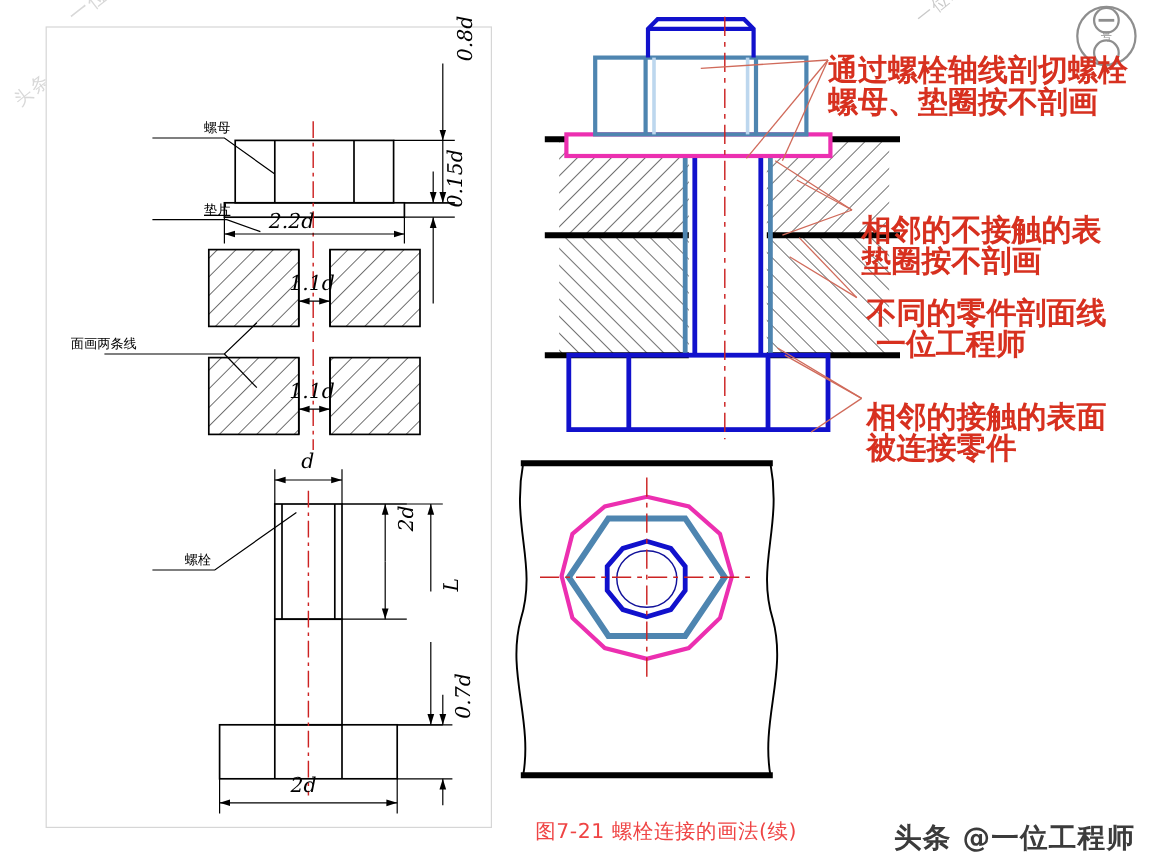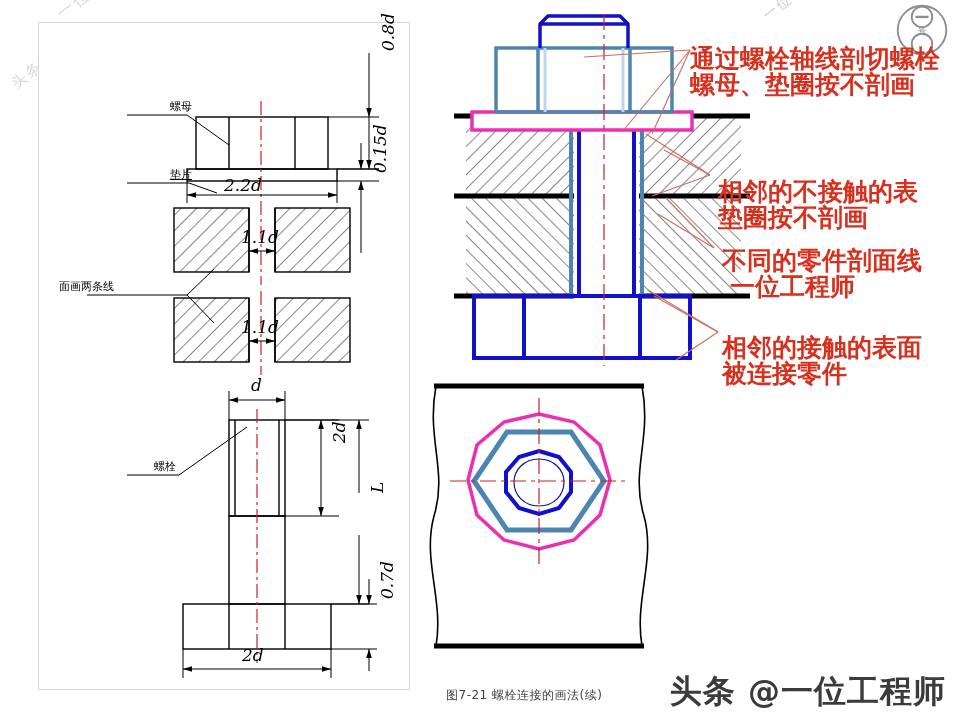--- a/index.html
+++ b/index.html
@@ -24,21 +24,21 @@
     transform: rotate(-38deg);
     transform-origin: left top;
     white-space: nowrap;
     letter-spacing: 2px;
     pointer-events: none;
     user-select: none;
   }
   .wm-bottom {
     position: absolute;
     right: 14px; bottom: 6px;
-    font-size: 32px;
+    font-size: 23px;
     font-weight: bold;
     color: #3b3b3b;
     font-family: "DejaVu Sans", sans-serif;
     letter-spacing: 1px;
     white-space: nowrap;
   }
   .wm-logo {
     position: absolute;
     right: 10px; top: 2px;
     width: 56px; height: 56px;
@@ -58,22 +58,22 @@
   #right-area {
     position: absolute;
     left: 414px; top: 0px;
     width: 546px; height: 720px;
   }
 
   
   #caption {
     position: absolute;
     left: 446px; bottom: 16px;
-    font-size: 12px;
-    color: #404040;
+    font-size: 17px;
+    color: #ef4444;
     font-family: "DejaVu Sans", sans-serif;
     white-space: nowrap;
     letter-spacing: .5px;
   }
 
   
   .anno {
     position: absolute;
     color: #d7301f;
     font-size: 25px;

